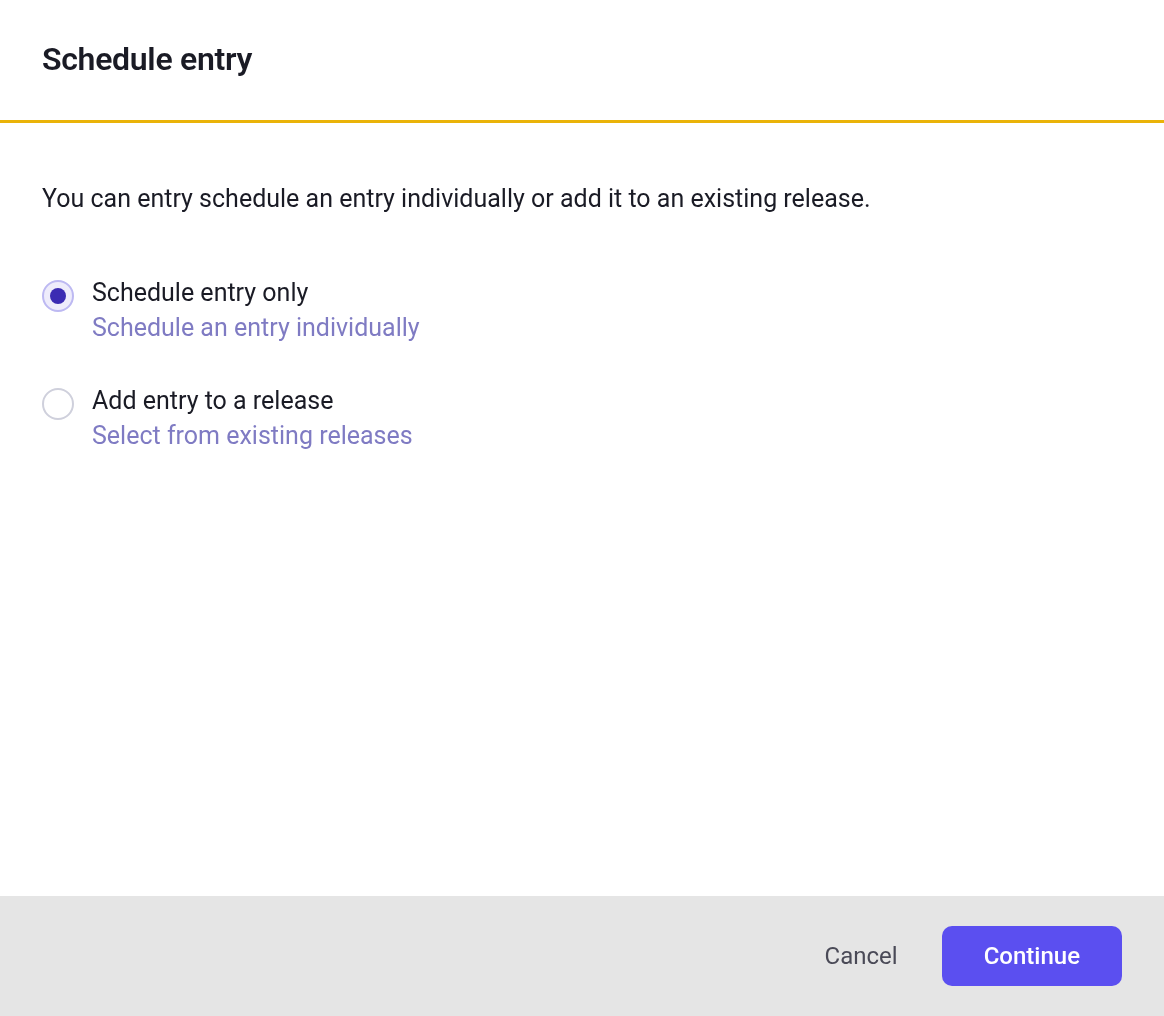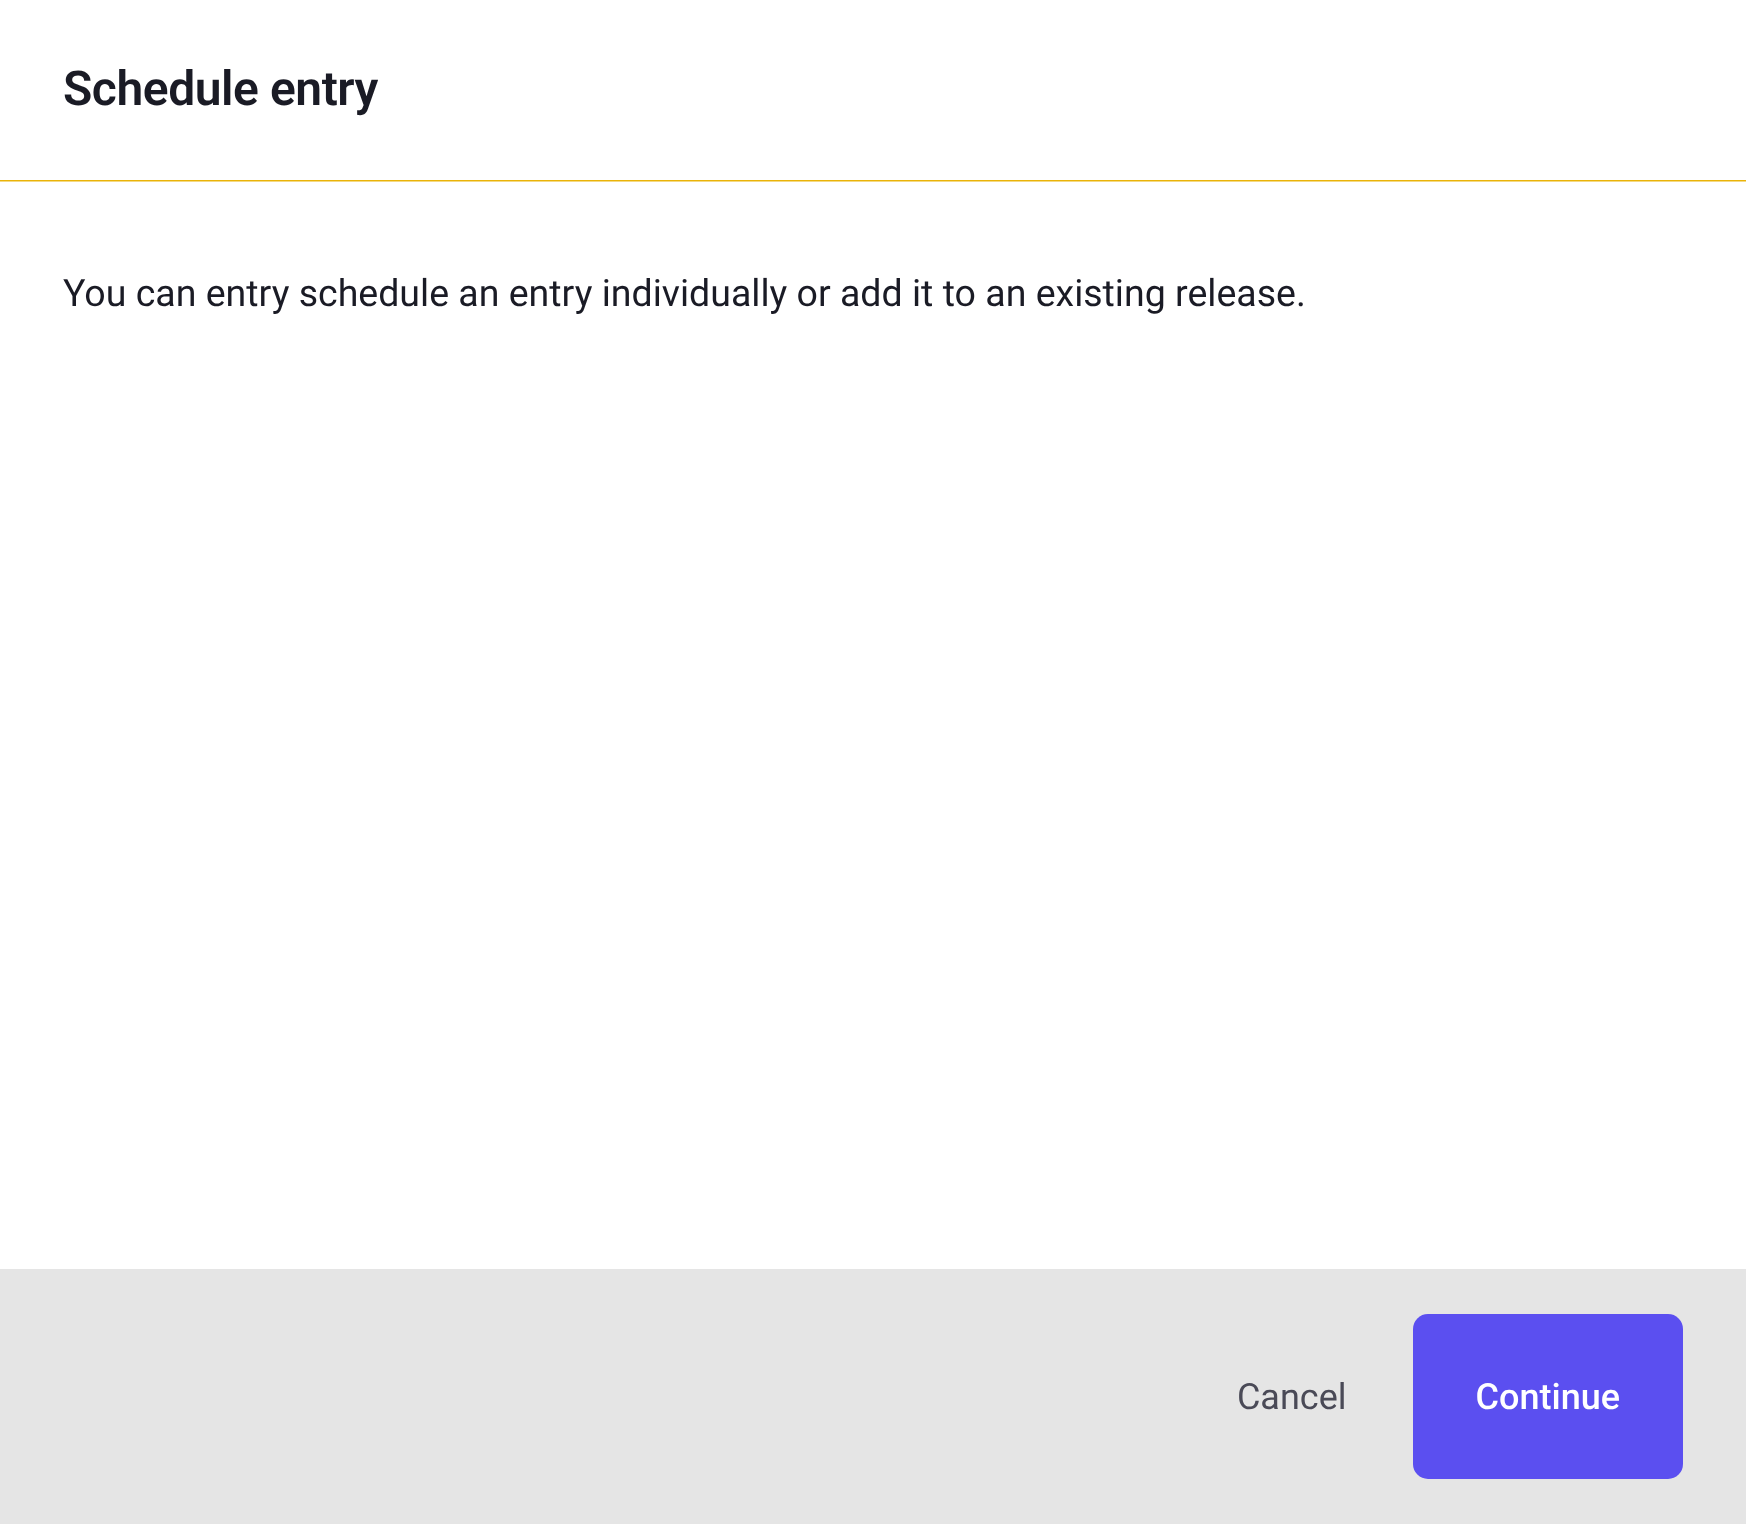--- a/index.html
+++ b/index.html
@@ -11,21 +11,21 @@
       font-family: -apple-system, BlinkMacSystemFont, "Segoe UI", Roboto, Helvetica, Arial, sans-serif;
       background: #ffffff;
       width: 1164px;
       height: 1016px;
       display: flex;
       flex-direction: column;
       overflow: hidden;
     }
     .header {
       padding: 40px 42px 42px 42px;
-      border-bottom: 1px solid #eab308;
+      border-bottom: 3px solid #eab308;
     }
     .header h1 {
       font-size: 32px;
       font-weight: 600;
       color: #1a1b25;
       letter-spacing: -0.3px;
     }
     .content {
       flex: 1;
       padding: 58px 42px 20px 42px;
@@ -105,33 +105,52 @@
       cursor: pointer;
       font-family: inherit;
     }
     .btn-continue {
       background: #5b4ff0;
       border: none;
       border-radius: 10px;
       color: #ffffff;
       font-size: 24px;
       font-weight: 500;
-      padding: 41px 42px;
+      padding: 16px 42px;
       cursor: pointer;
       font-family: inherit;
     }
   </style>
 </head>
 <body>
 
 <div class="header">
   <h1>Schedule entry</h1>
 </div>
 
 <div class="content">
   <p class="description">You can entry schedule an entry individually or add it to an existing release.</p>
 
+  <div class="options">
+
+    <div class="option">
+      <div class="radio selected"></div>
+      <div class="option-text">
+        <div class="option-label">Schedule entry only</div>
+        <div class="option-sub">Schedule an entry individually</div>
+      </div>
+    </div>
+
+    <div class="option">
+      <div class="radio"></div>
+      <div class="option-text">
+        <div class="option-label">Add entry to a release</div>
+        <div class="option-sub">Select from existing releases</div>
+      </div>
+    </div>
+
+  </div>
 </div>
 
 <div class="footer">
   <button class="btn-cancel">Cancel</button>
   <button class="btn-continue">Continue</button>
 </div>
 
 </body></html>

